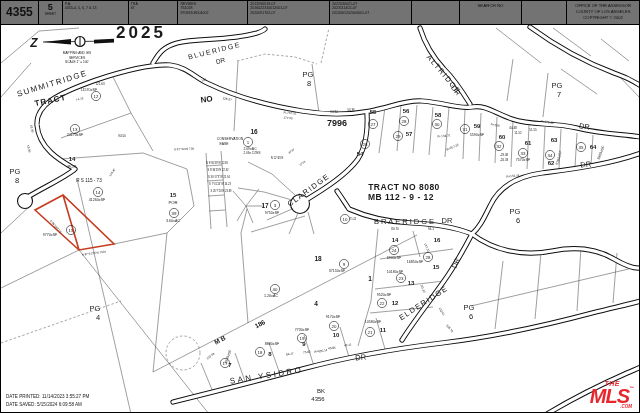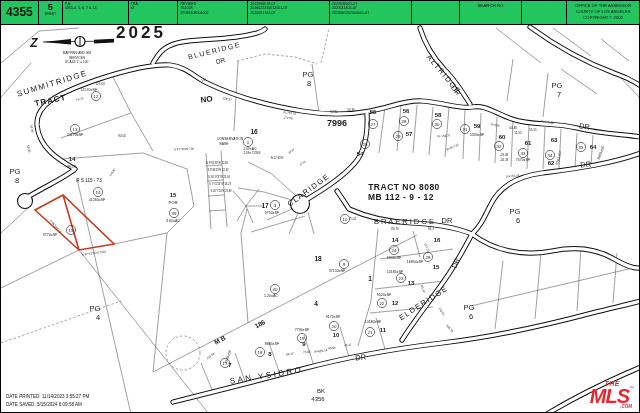--- a/index.html
+++ b/index.html
@@ -1,20 +1,20 @@
 <!DOCTYPE html>
 <html><head>
 <meta charset="utf-8">
 <style>
   html,body{margin:0;padding:0;background:#888;}
   .page{position:relative;width:640px;height:413px;background:#ffffff;border:1px solid #000;
         box-sizing:border-box;overflow:hidden;font-family:"Liberation Sans",sans-serif;color:#111;}
   
   .hdr{position:absolute;top:0;left:0;width:100%;height:24px;display:flex;
-       border-bottom:1px solid #000;background:#22c55e;z-index:5;box-sizing:border-box;}
+       border-bottom:1px solid #000;background:#737373;z-index:5;box-sizing:border-box;}
   .hcell{border-right:1px solid #000;box-sizing:border-box;height:100%;overflow:hidden;
          padding:1px 2px;font-size:3.6px;line-height:1.25;}
   .hcell:last-child{border-right:none;}
   .c-book{width:38px;display:flex;align-items:center;justify-content:center;font-size:12px;font-weight:bold;}
   .c-sheet{width:24px;text-align:center;padding-top:2px;}
   .c-sheet .n{font-size:9px;font-weight:bold;display:block;line-height:9px;}
   .c-sheet .l{font-size:3.4px;display:block;}
   .c-pa{width:66px;}
   .c-tra{width:50px;}
   .c-rev{width:70px;}

